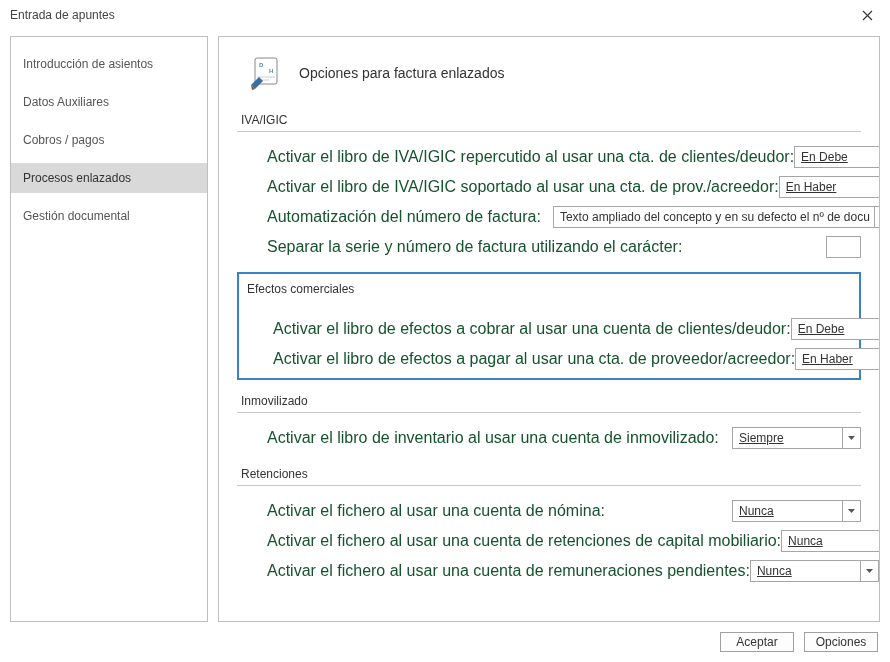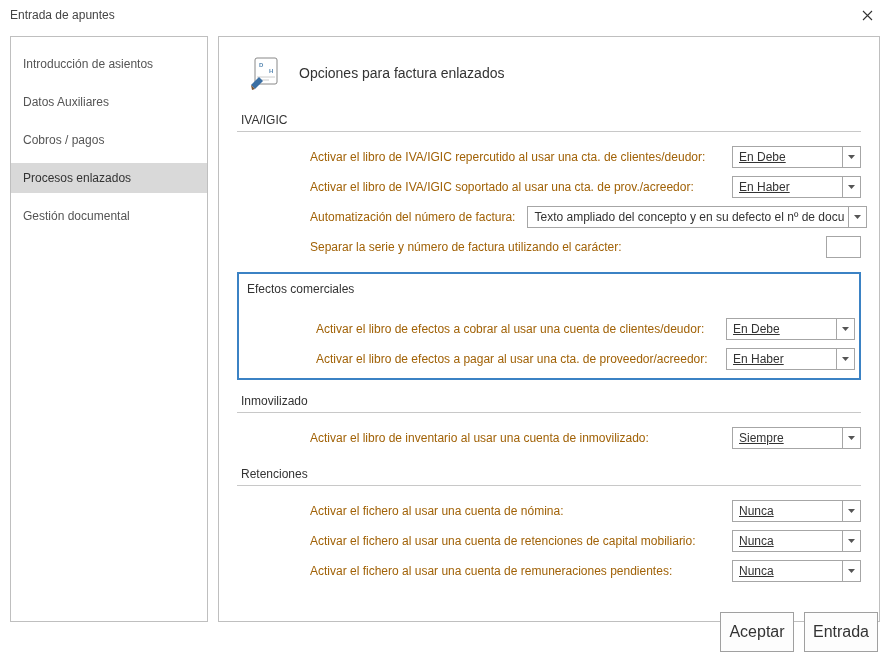--- a/index.html
+++ b/index.html
@@ -12,33 +12,33 @@
     .sidebar-item { padding: 8px 12px 8px 12px; font-size: 12px; color: #555; cursor: default; margin-bottom: 8px; }
     .sidebar-item.selected { background: #d9d9d9; color: #333; }
     .main { flex: 1; border: 1px solid #bfbfbf; padding: 18px 18px 18px 18px; overflow: hidden; position: relative; }
     .main-header { display: flex; align-items: center; gap: 14px; margin-bottom: 18px; padding-left: 12px; }
     .icon-box { width: 36px; height: 36px; position: relative; }
     .main-title { font-size: 14px; color: #333; }
     .section-header { border-bottom: 1px solid #c8c8c8; padding: 4px 0 4px 4px; font-size: 12px; color: #333; margin-bottom: 10px; }
     .highlighted { border: 2px solid #3b82c4; padding: 8px 4px 4px 4px; margin-bottom: 10px; }
     .highlighted .section-header { border-bottom: none; padding-top: 0; margin-bottom: 14px; }
     .row { display: flex; align-items: center; padding: 4px 0 4px 30px; min-height: 28px; }
-    .row .label { font-size: 12px; color: #a16207; flex: 0 0 auto; margin-left: 43px; }
+    .row .label { font-size: 16px; color: #14532d; flex: 0 0 auto; }
     .row .control { margin-left: auto; }
     .row .control-wide { margin-left: 12px; flex: 1; display: flex; }
     .select { height: 22px; border: 1px solid #a6a6a6; background: #fff; font-size: 12px; color: #333; display: flex; align-items: center; position: relative; padding-left: 6px; cursor: default; }
     .select.small { width: 129px; text-decoration: underline; }
     .select.wide { width: 100%; }
     .select .arrow { position: absolute; right: 0; top: -1px; bottom: -1px; width: 18px; border-left: 1px solid #a6a6a6; display: flex; align-items: center; justify-content: center; }
     .select .arrow svg { display: block; }
     .sel-text { white-space: nowrap; overflow: hidden; text-overflow: clip; padding-right: 22px; }
     .textbox { height: 22px; width: 35px; border: 1px solid #a6a6a6; background: #fff; font-size: 12px; padding: 0 4px; }
     .section-gap { margin-bottom: 10px; }
     .footer { position: absolute; bottom: 10px; right: 12px; display: flex; gap: 10px; }
-    .btn { height: 40px; min-width: 74px; border: 1px solid #a0a0a0; background: #fdfdfd; font-size: 16px; color: #333; display: flex; align-items: center; justify-content: center; cursor: default; }
+    .btn { height: 20px; min-width: 74px; border: 1px solid #a0a0a0; background: #fdfdfd; font-size: 12px; color: #333; display: flex; align-items: center; justify-content: center; cursor: default; }
   </style>
 </head>
 <body>
 
 <div class="titlebar">
   <span class="titlebar-title">Entrada de apuntes</span>
   <div class="titlebar-close">
     <span>
       <svg width="11" height="11" viewBox="0 0 11 11">
           <path d="M1 1 L10 10 M10 1 L1 10" stroke="#333" stroke-width="1.1" fill="none"></path>
@@ -203,14 +203,14 @@
             </span>
         </div>
       </div>
     </div>
 
   </div>
 </div>
 
 <div class="footer">
   <div class="btn">Aceptar</div>
-  <div class="btn">Entrada</div>
+  <div class="btn">Opciones</div>
 </div>
 
 </body></html>

